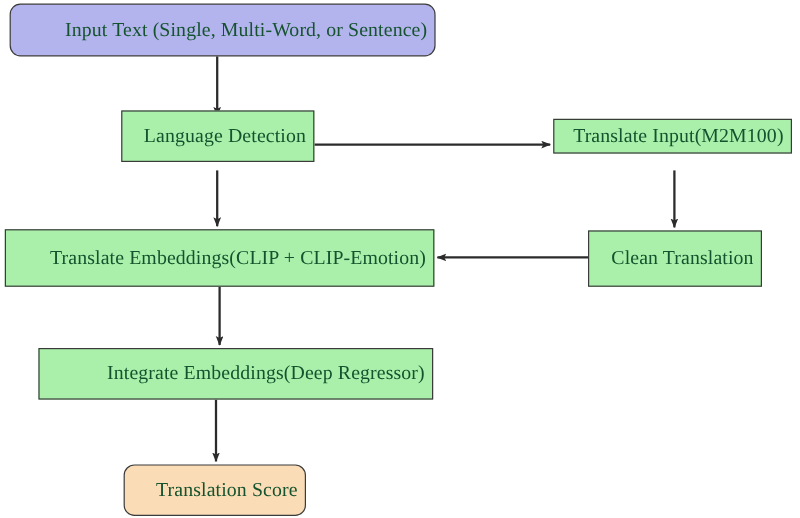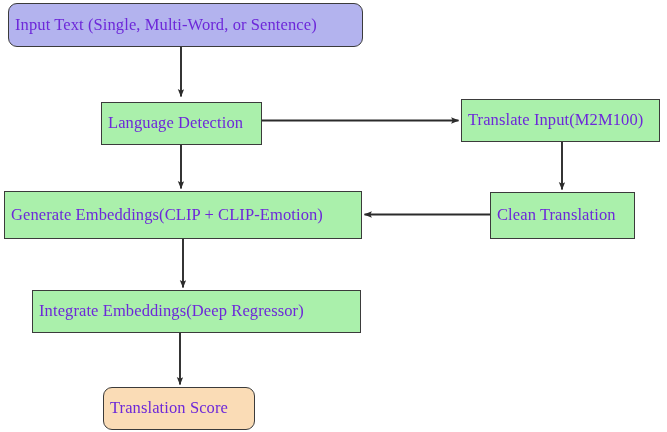--- a/index.html
+++ b/index.html
@@ -30,42 +30,42 @@
     width: 667px;
     height: 432px;
     pointer-events: none;
   }
 
   .node {
     position: absolute;
     box-sizing: border-box;
     display: flex;
     align-items: center;
-    justify-content: flex-start;
+    justify-content: flex-end;
     border: 1px solid #3b3b3b;
-    color: #6d28d9;
+    color: #14532d;
     font-size: 16.5px;
     line-height: 1;
     letter-spacing: 0.1px;
     white-space: nowrap;
   }
 
   .node-label {
     display: block;
     padding: 0 6px;
   }
 
   .node.rounded {
     border-radius: 9px;
   }
 
   
   .node-input        { left: 8px;   top: 3px;   width: 355px; height: 44px; background: #b3b3ee; }
-  .node-langdetect   { left: 101px; top: 102px;  width: 161px; height: 43px; background: #aaf0ab; }
-  .node-translate    { left: 461px; top: 99px;  width: 199px; height: 43px; background: #aaf0ab; }
+  .node-langdetect   { left: 101px; top: 92px;  width: 161px; height: 43px; background: #aaf0ab; }
+  .node-translate    { left: 461px; top: 99px;  width: 199px; height: 29px; background: #aaf0ab; }
   .node-genembed     { left: 4px;   top: 191px; width: 358px; height: 48px; background: #aaf0ab; }
   .node-cleantrans   { left: 490px; top: 192px; width: 145px; height: 47px; background: #aaf0ab; }
   .node-intembed     { left: 32px;  top: 290px; width: 329px; height: 43px; background: #aaf0ab; }
   .node-score        { left: 103px; top: 387px; width: 152px; height: 43px; background: #fadcb6; }
 </style>
 </head>
 <body>
 
 <div id="flow-canvas">
 
@@ -97,21 +97,21 @@
 
   <div class="node node-langdetect">
     <span class="node-label">Language Detection</span>
   </div>
 
   <div class="node node-translate">
     <span class="node-label">Translate Input(M2M100)</span>
   </div>
 
   <div class="node node-genembed">
-    <span class="node-label">Generate Embeddings(CLIP + CLIP-Emotion)</span>
+    <span class="node-label">Translate Embeddings(CLIP + CLIP-Emotion)</span>
   </div>
 
   <div class="node node-cleantrans">
     <span class="node-label">Clean Translation</span>
   </div>
 
   <div class="node node-intembed">
     <span class="node-label">Integrate Embeddings(Deep Regressor)</span>
   </div>
 

